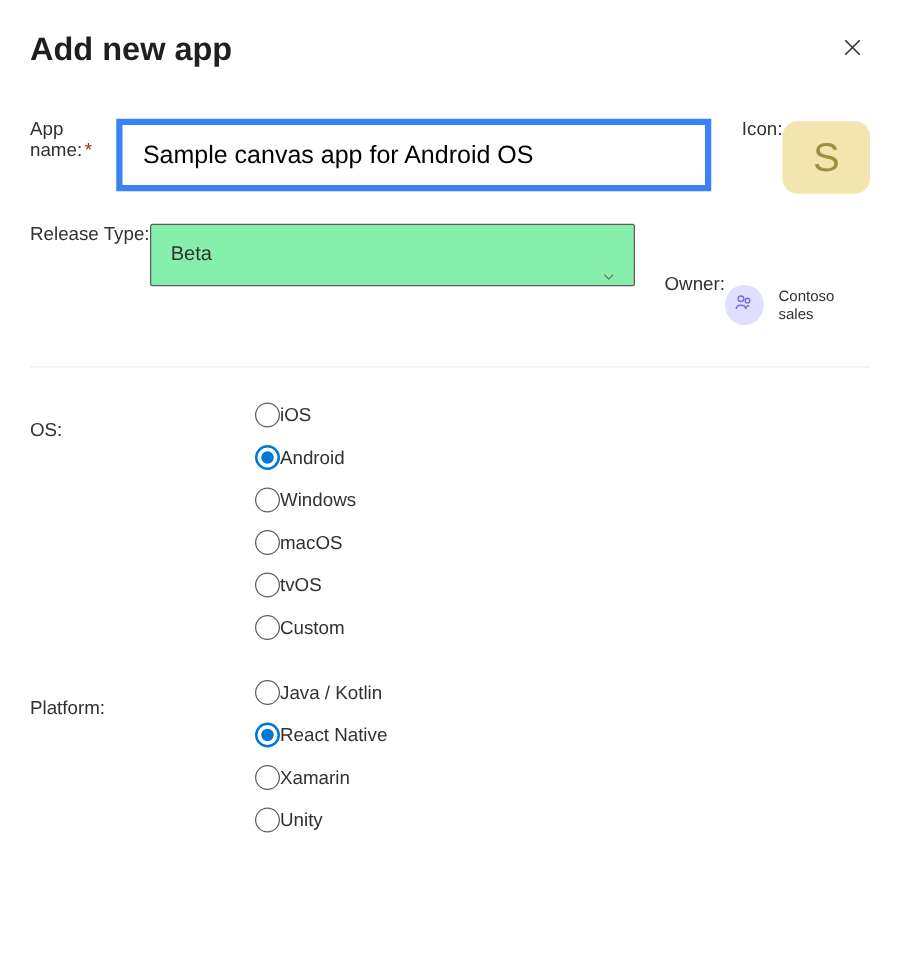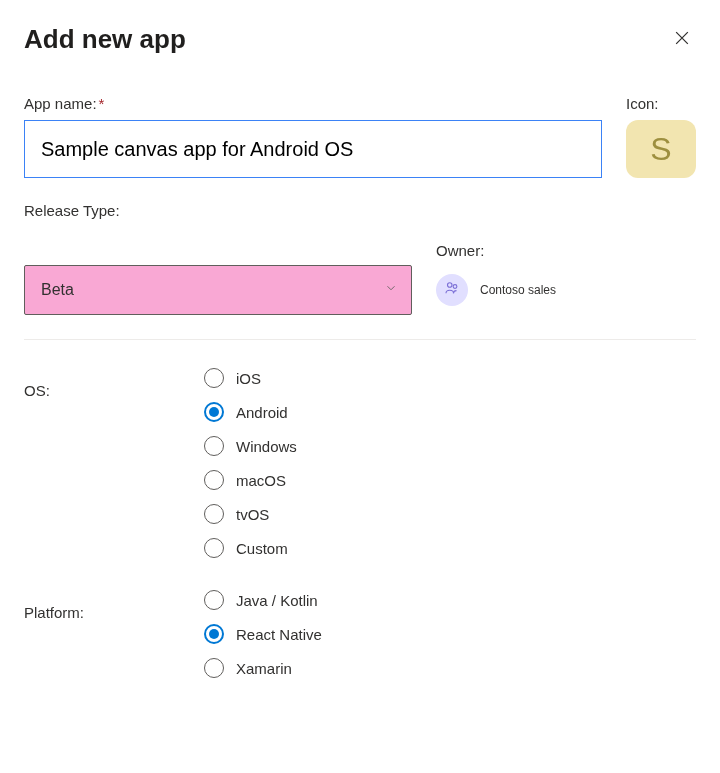--- a/index.html
+++ b/index.html
@@ -30,30 +30,30 @@
       display: flex;
       align-items: center;
       justify-content: center;
     }
     .close-btn svg { width: 20px; height: 20px; stroke: #323130; stroke-width: 1.5; }
     .row {
       display: flex;
       gap: 24px;
       margin-bottom: 24px;
     }
-    .field { display: flex; flex-direction: column; justify-content: space-between; }
+    .field { display: flex; flex-direction: row; justify-content: space-between; }
     .field.grow { flex: 1; }
     .field-label {
       font-size: 15px;
       color: #323130;
       margin-bottom: 6px;
     }
     .required { color: #a4262c; margin-left: 2px; }
     .text-input {
-      border: 1px solid #3b82f6;
+      border: 5px solid #3b82f6;
       border-radius: 0;
       height: 58px;
       font-size: 20px;
       padding: 0 16px;
       outline: none;
       width: 100%;
       background: #ffffff;
     }
     .icon-tile {
       width: 70px;
@@ -74,21 +74,21 @@
       position: relative;
       width: 388px;
     }
     .select {
       border: 1px solid #605e5c;
       border-radius: 2px;
       height: 50px;
       width: 100%;
       padding: 0 16px;
       font-size: 16px;
-      background: #f9a8d4;
+      background: #86efac;
       display: flex;
       align-items: center;
       cursor: pointer;
     }
     .chevron {
       position: absolute;
       right: 14px;
       top: 50%;
       transform: translateY(-50%);
       pointer-events: none;
@@ -132,21 +132,20 @@
       margin-top: 12px;
     }
     .radio-group {
       display: flex;
       flex-direction: column;
       gap: 14px;
     }
     .radio-item {
       display: flex;
       align-items: center;
-      gap: 12px;
       cursor: pointer;
     }
     .radio-circle {
       width: 20px;
       height: 20px;
       border-radius: 50%;
       border: 1.5px solid #605e5c;
       display: flex;
       align-items: center;
       justify-content: center;
@@ -271,14 +270,18 @@
       <div class="radio-item">
         <div class="radio-circle selected">
           <div class="radio-dot"></div>
         </div>
         <span class="radio-label">React Native</span>
       </div>
       <div class="radio-item">
         <div class="radio-circle"></div>
         <span class="radio-label">Xamarin</span>
       </div>
+      <div class="radio-item">
+        <div class="radio-circle"></div>
+        <span class="radio-label">Unity</span>
+      </div>
     </div>
 </div>
 
 </body></html>

